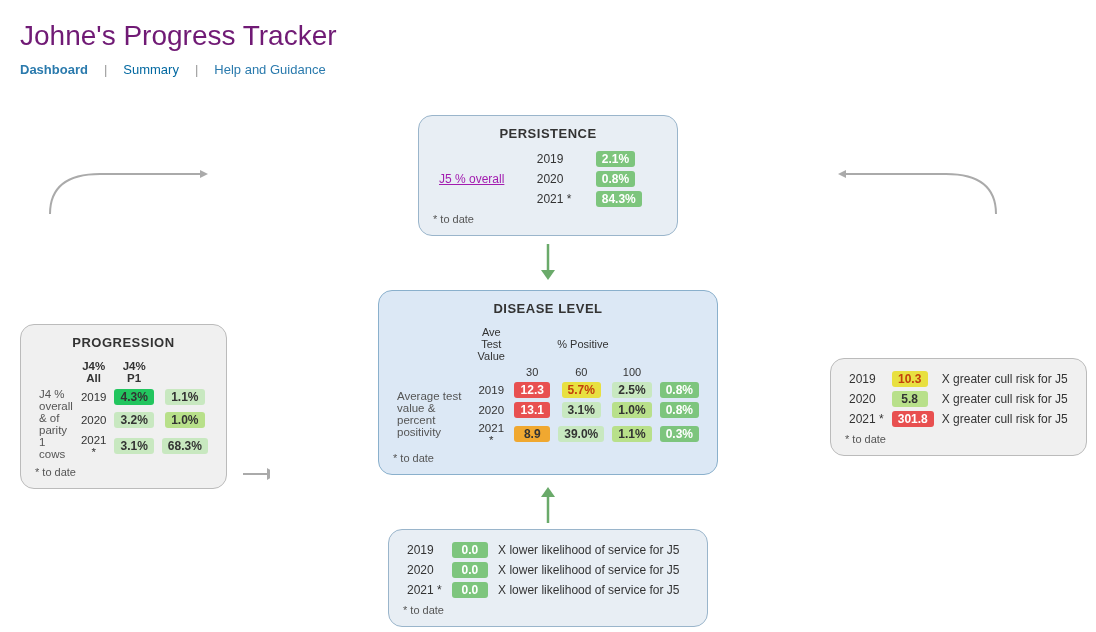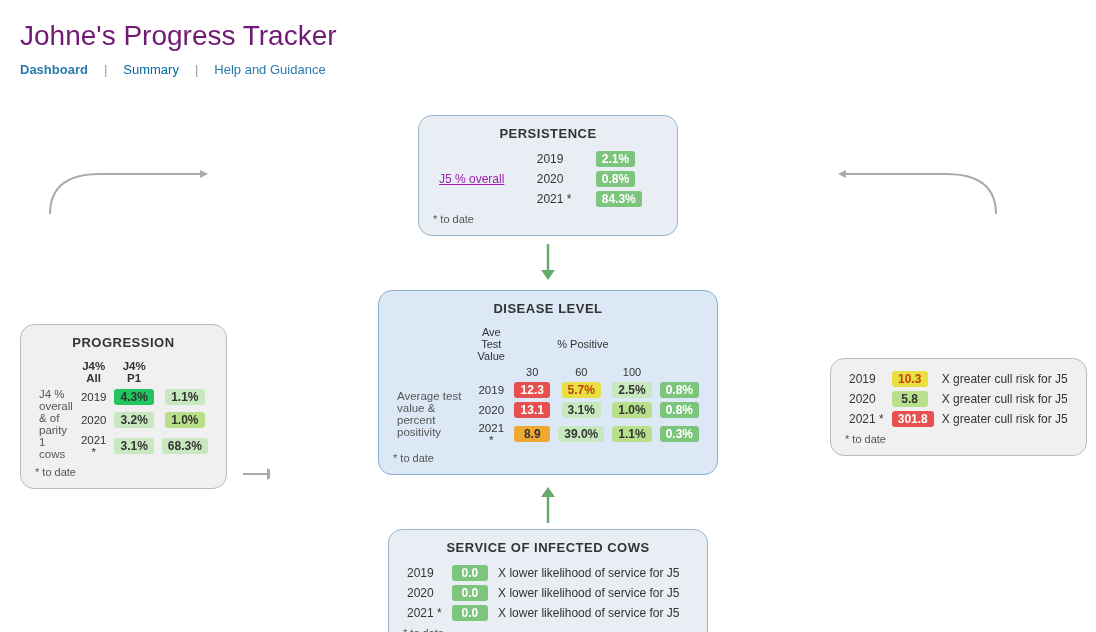--- a/index.html
+++ b/index.html
@@ -376,21 +376,20 @@
         </table>
         <div class="to-date note">* to date</div>
       </div>
     </div>
   </div>
 
   <div></div>
 
   <div class="bottom-area">
     <div class="card service-card">
-      <div class="card-title">SERVICE OF INFECTED COWS</div>
       <table class="service-table">
         <tbody id="service-body">
             <tr>
     <td style="white-space:nowrap;">2019</td>
     <td><span class="badge green">0.0</span></td>
     <td style="white-space:nowrap;">X lower likelihood of service for J5</td>
             </tr>
             <tr>
     <td style="white-space:nowrap;">2020</td>
     <td><span class="badge green">0.0</span></td>

